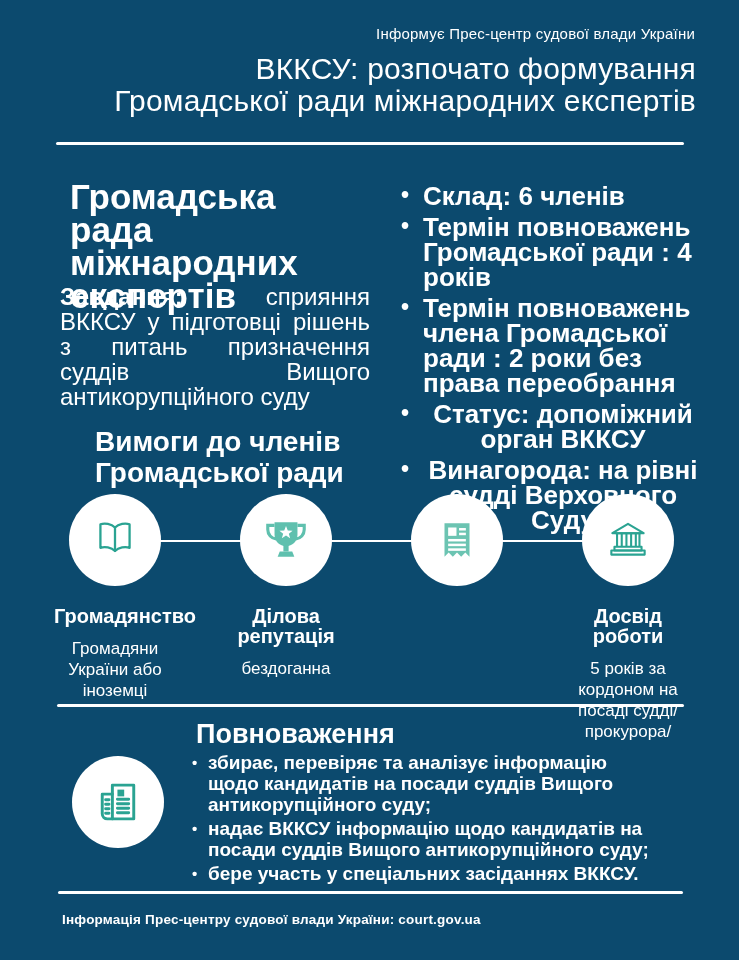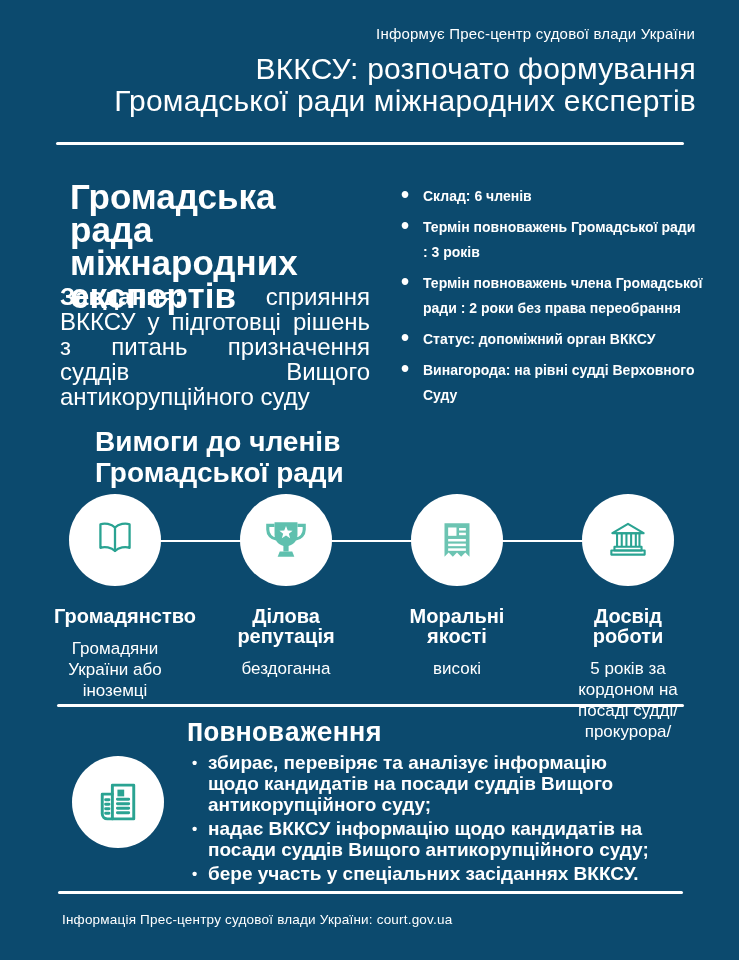--- a/index.html
+++ b/index.html
@@ -17,25 +17,25 @@
   .divider{background:#ffffff;height:3px;border-radius:2px;}
   .divider-1{left:56px;top:142px;width:628px;}
   .divider-2{left:57px;top:704px;width:627px;}
   .divider-3{left:58px;top:891px;width:625px;}
 
   .overview-heading{left:70px;top:180px;width:262px;font-size:35px;line-height:33px;font-weight:700;}
   .task{left:60px;top:284px;width:310px;font-size:24px;line-height:25px;text-align:justify;}
   .task .task-label{font-weight:700;}
 
   .facts{left:399px;top:184px;width:304px;list-style:none;margin:0;padding:0;}
-  .facts li{position:relative;padding-left:24px;font-size:14px;line-height:25px;font-weight:700;}
+  .facts li{position:relative;padding-left:24px;font-size:26px;line-height:25px;font-weight:700;}
   .facts li::before{content:"\2022";position:absolute;left:2px;top:-1px;font-size:23px;}
   .facts li + li{margin-top:6px;}
   .facts li:nth-child(4),
-  .facts li:nth-child(5){}
+  .facts li:nth-child(5){text-align:center;}
 
   .req-heading{left:95px;top:426px;width:262px;font-size:28px;line-height:31px;font-weight:700;}
 
   .connector{left:115px;top:540px;width:513px;height:2px;background:#ffffff;z-index:1;}
   .circle{
     width:92px;height:92px;border-radius:50%;
     background:#ffffff;z-index:2;
     display:flex;align-items:center;justify-content:center;
   }
   .circle-1{left:69px;top:494px;}
@@ -47,48 +47,48 @@
   .req-col{top:606px;width:150px;text-align:center;}
   .req-col-1{left:40px;}
   .req-col-2{left:211px;}
   .req-col-3{left:382px;}
   .req-col-4{left:553px;}
   .req-title{font-size:20px;line-height:20px;font-weight:700;max-width:122px;margin:0 auto 12px;}
   .req-desc{font-size:17px;line-height:21px;font-weight:400;max-width:114px;margin:0 auto;}
 
   .powers-circle{left:72px;top:756px;}
   .powers-circle svg{width:54px;height:54px;}
-  .powers-heading{left:187px;top:719px;font-size:27px;line-height:30px;font-weight:700;font-family:Liberation Mono, monospace;}
+  .powers-heading{left:196px;top:719px;font-size:27px;line-height:30px;font-weight:700;}
   .powers-list{left:190px;top:752px;width:462px;list-style:none;margin:0;padding:0;}
   .powers-list li{position:relative;padding-left:18px;font-size:19px;line-height:21px;font-weight:700;}
   .powers-list li::before{content:"\2022";position:absolute;left:2px;top:0;font-size:15px;}
   .powers-list li + li{margin-top:3px;}
 
-  .footer-note{left:62px;top:912px;font-size:13.5px;font-weight:400;letter-spacing:.2px;}
+  .footer-note{left:62px;top:912px;font-size:13.5px;font-weight:700;letter-spacing:.2px;}
 </style>
 </head>
 <body>
 
 <div class="page">
 
   <div class="abs kicker">Інформує Прес-центр судової влади України</div>
   <div class="abs title">
     <div>ВККСУ: розпочато формування</div>
     <div>Громадської ради міжнародних експертів</div>
   </div>
   <div class="abs divider divider-1"></div>
 
   <div class="abs overview-heading">Громадська рада міжнародних експертів</div>
   <div class="abs task">
     <span class="task-label">Завдання:</span><span> сприяння ВККСУ у підготовці рішень з питань призначення суддів Вищого антикорупційного суду</span>
   </div>
 
   <ul class="abs facts">
     <li>Склад: 6 членів</li>
-    <li>Термін повноважень Громадської ради : 3 років</li>
+    <li>Термін повноважень Громадської ради : 4 років</li>
     <li>Термін повноважень члена Громадської ради : 2 роки без права переобрання</li>
     <li>Статус: допоміжний орган ВККСУ</li>
     <li>Винагорода: на рівні судді Верховного Суду</li>
   </ul>
 
   <div class="abs req-heading">Вимоги до членів Громадської ради</div>
 
   <div class="abs connector"></div>
 
   <div class="abs circle circle-1">
@@ -140,24 +140,20 @@
   </div>
 
   <div class="abs req-col req-col-1">
     <div class="req-title">Громадянство</div>
     <div class="req-desc">Громадяни України або іноземці</div>
   </div>
   <div class="abs req-col req-col-2">
     <div class="req-title">Ділова репутація</div>
     <div class="req-desc">бездоганна</div>
   </div>
-  <div class="abs req-col req-col-3">
-    <div class="req-title">Моральні якості</div>
-    <div class="req-desc">високі</div>
-  </div>
   <div class="abs req-col req-col-4">
     <div class="req-title">Досвід роботи</div>
     <div class="req-desc">5 років за кордоном на посаді судді/ прокурора/</div>
   </div>
 
   <div class="abs divider divider-2"></div>
 
   <div class="abs circle powers-circle">
     <svg viewBox="0 0 48 48" xmlns="http://www.w3.org/2000/svg">
       <g fill="none" stroke="#2aa392" stroke-width="2.6" stroke-linejoin="round" stroke-linecap="round">

